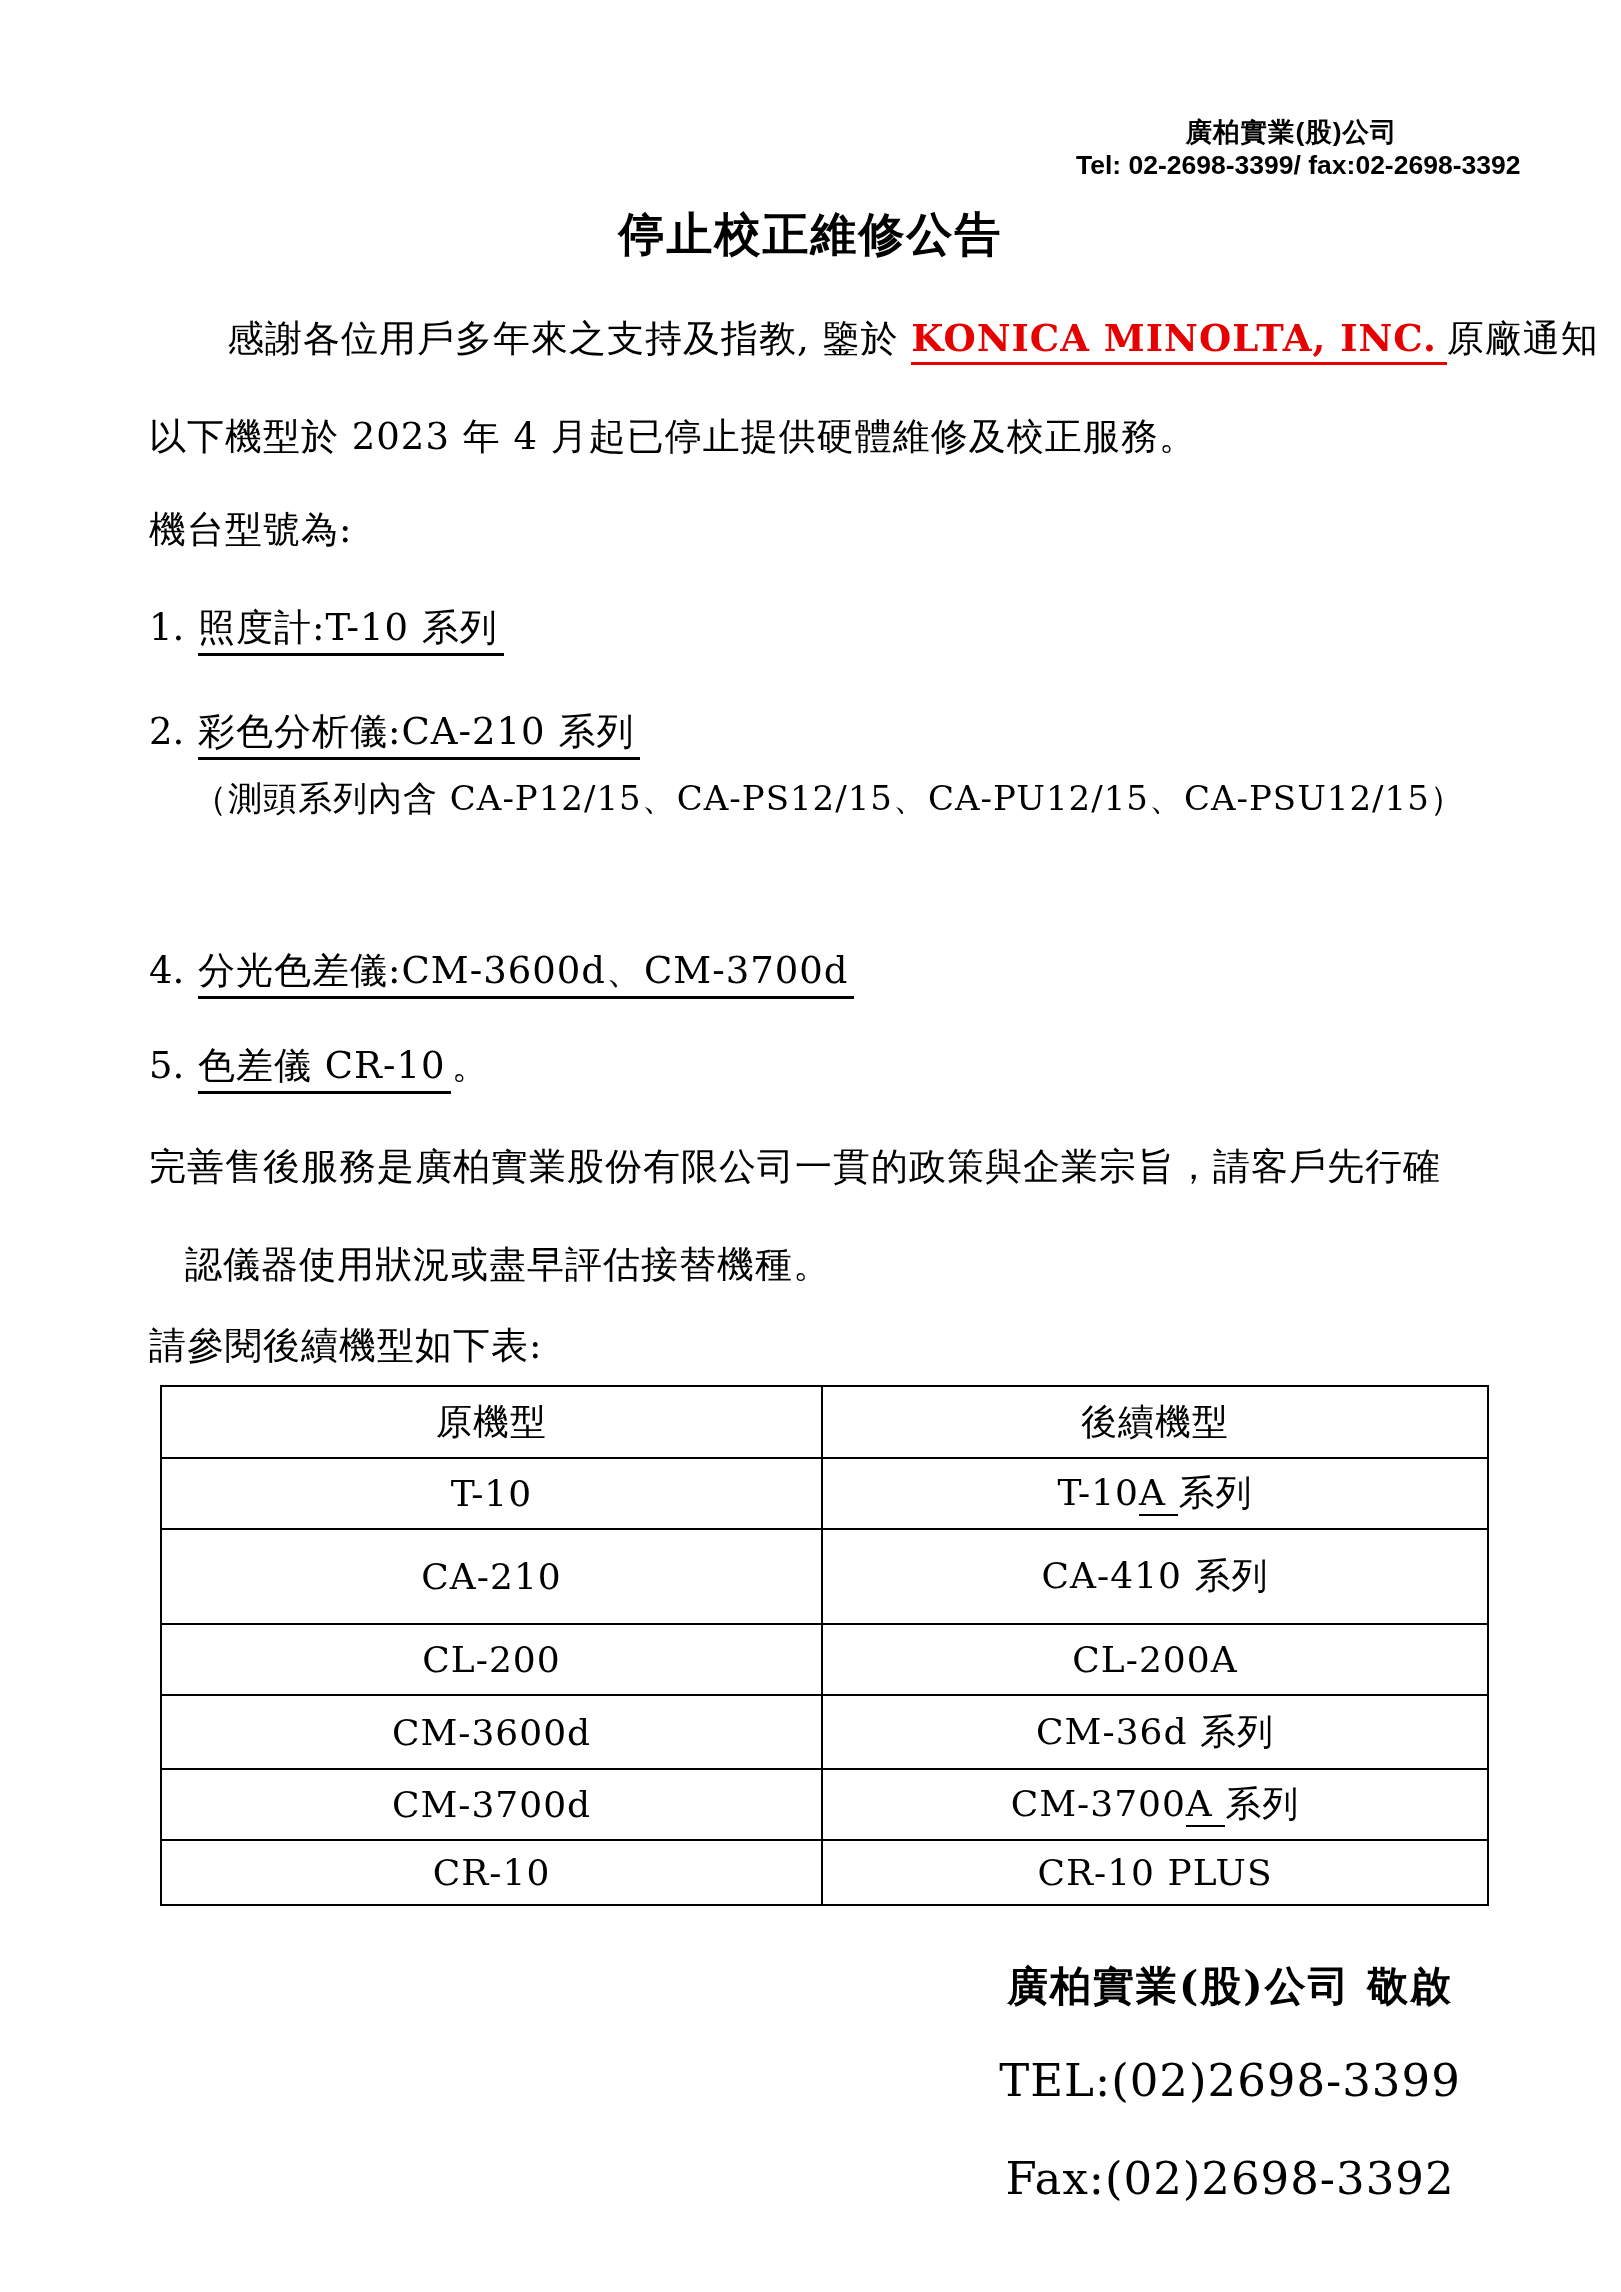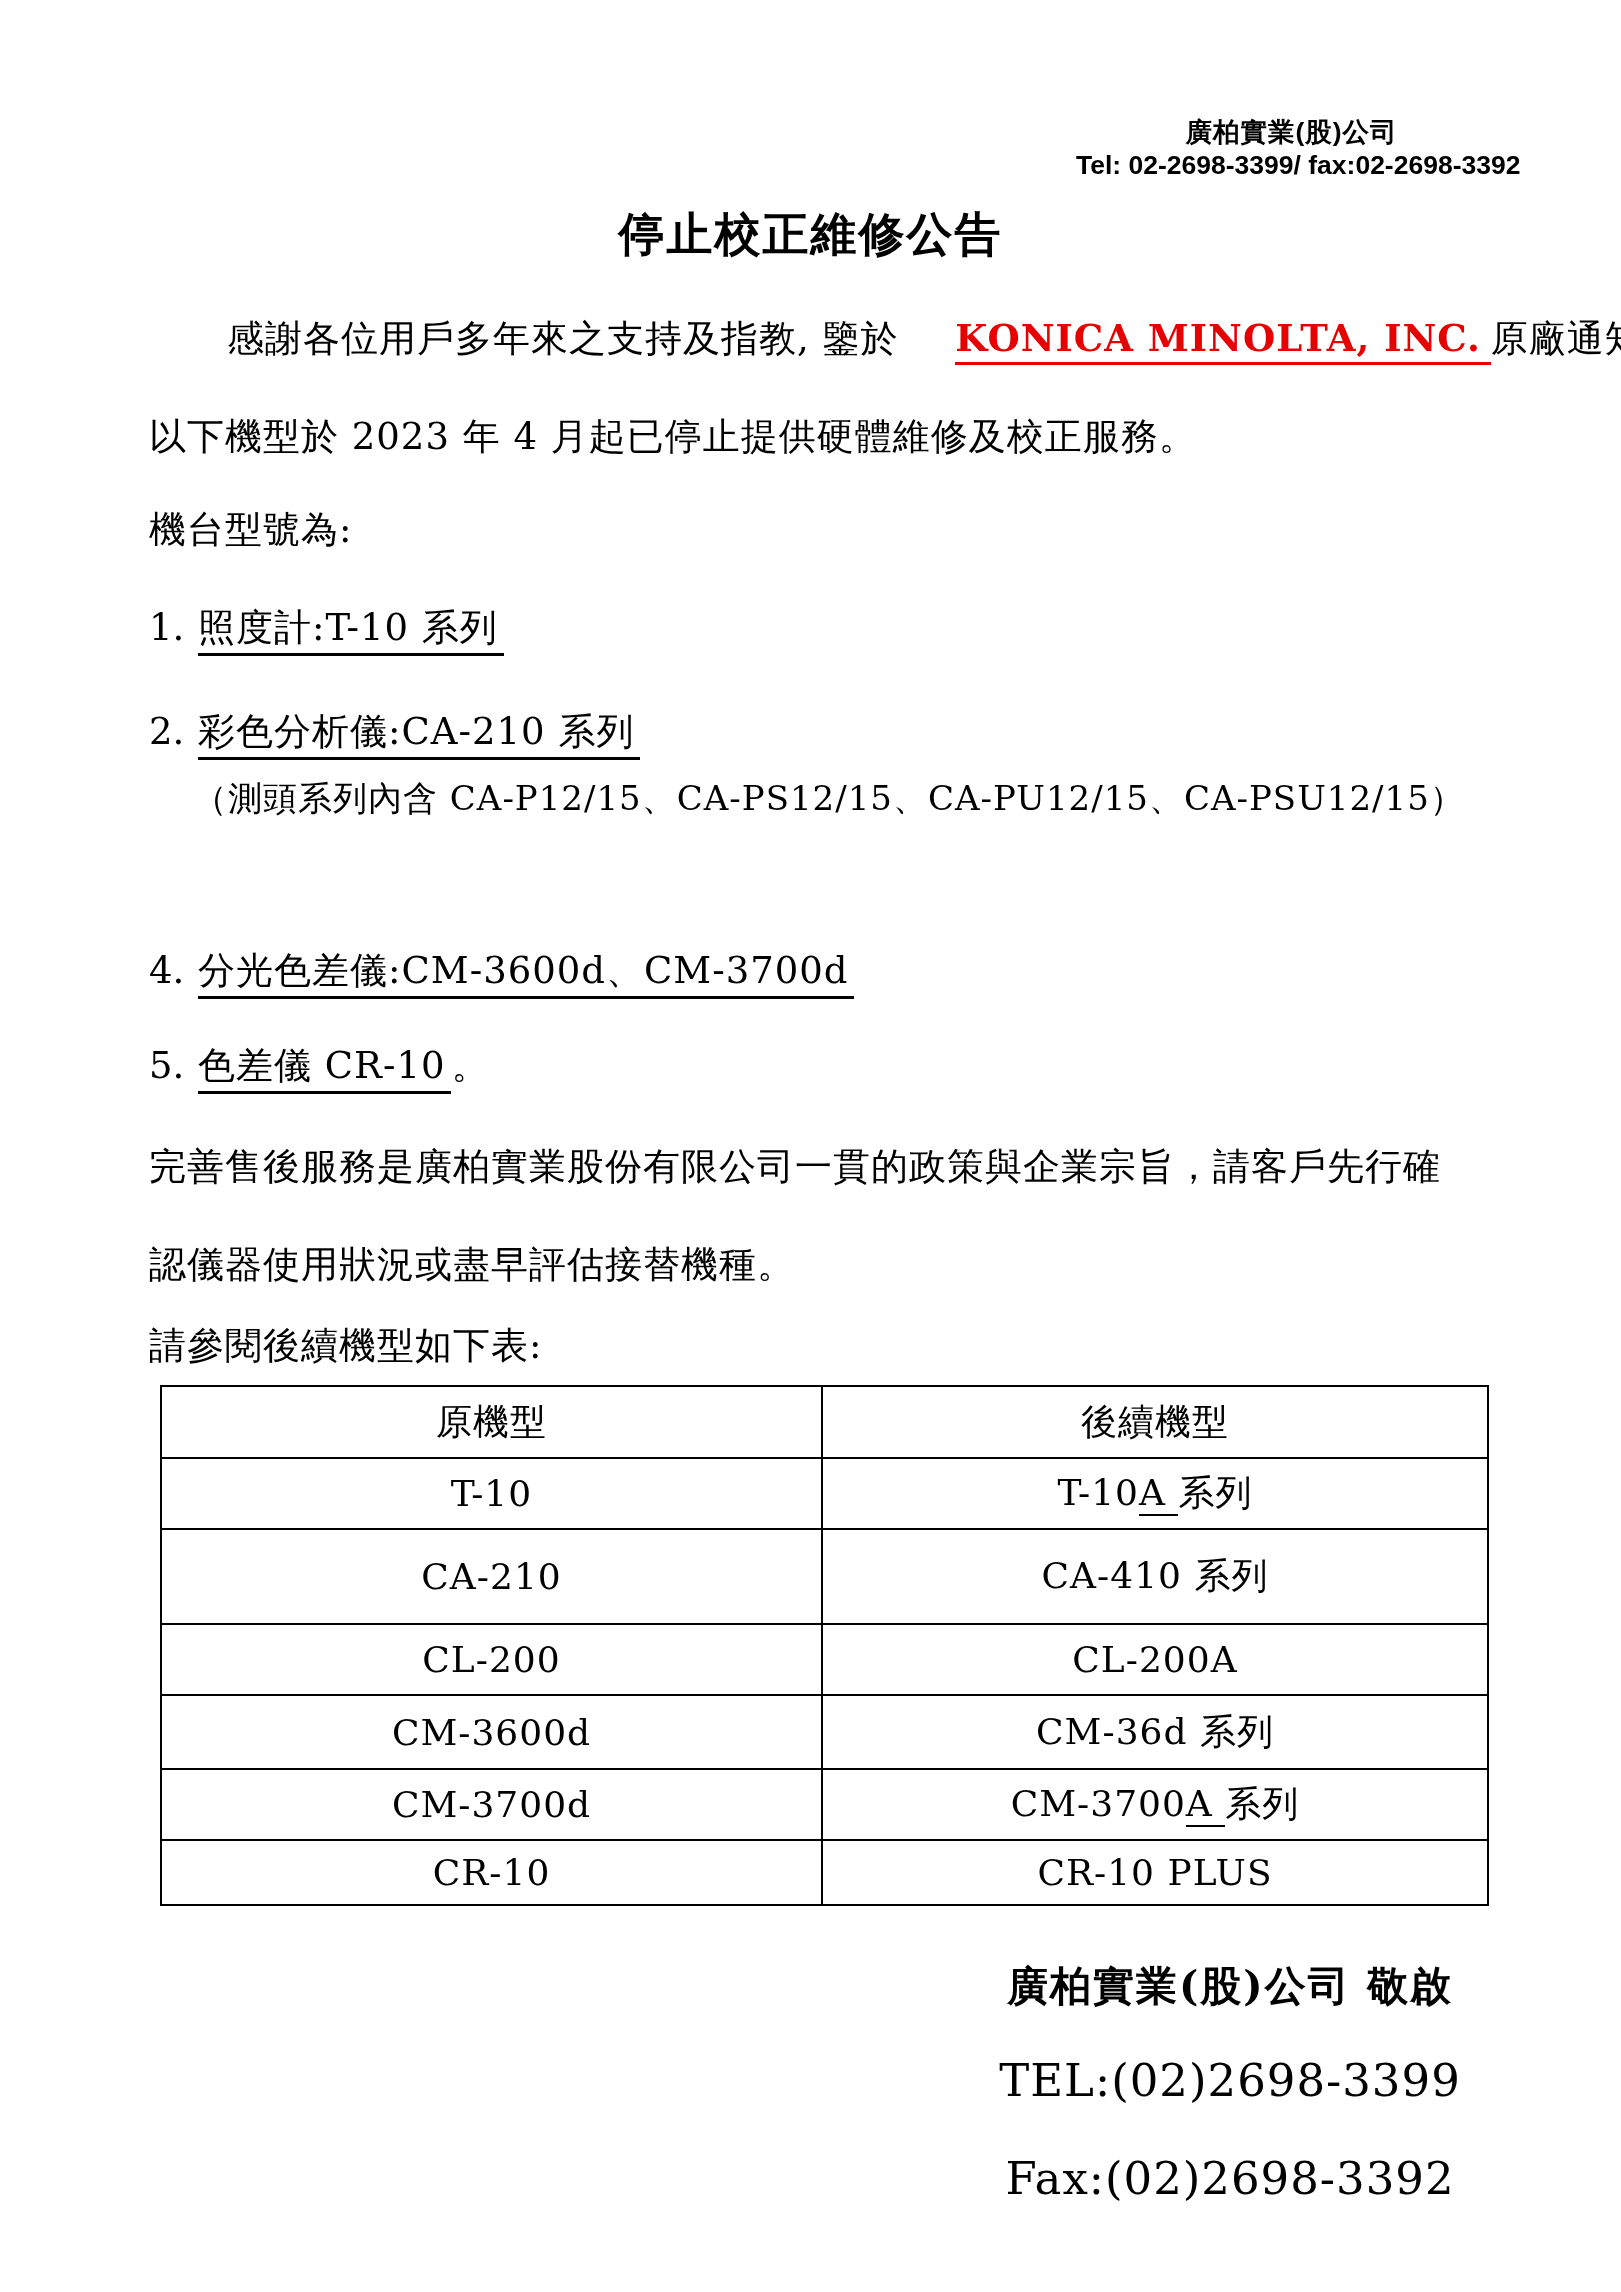--- a/index.html
+++ b/index.html
@@ -87,21 +87,21 @@
 <div class="page">
 
   <div class="abs hdr">
     <span class="company">廣柏實業(股)公司</span>
     <span class="telline">Tel: 02-2698-3399/ fax:02-2698-3392</span>
   </div>
 
   <div class="abs title">停止校正維修公告</div>
 
   <div class="abs bodyline indent" style="top:316px;">
-    <span>感謝各位用戶多年來之支持及指教, 鑒於 </span><span class="red-co" style="color: rgb(230, 0, 0); margin-left: 44px;">KONICA MINOLTA, INC.</span><span>原廠通知</span>
+    <span>感謝各位用戶多年來之支持及指教, 鑒於 </span><span class="red-co" style="color: rgb(230, 0, 0);">KONICA MINOLTA, INC.</span><span>原廠通知</span>
   </div>
   <div class="abs bodyline" style="top:414px;">以下機型於 2023 年 4 月起已停止提供硬體維修及校正服務。</div>
 
   <div class="abs bodyline" style="top:507px;">機台型號為:</div>
 
   <div class="abs bodyline" style="top:605px;">
     <span class="item-num">1.</span><span class="u-item">照度計:T-10 系列</span><span></span>
   </div>
 
   <div class="abs bodyline" style="top:709px;">
@@ -112,21 +112,21 @@
 
   <div class="abs bodyline" style="top:948px;">
     <span class="item-num">4.</span><span class="u-item">分光色差儀:CM-3600d、CM-3700d</span><span></span>
   </div>
 
   <div class="abs bodyline" style="top:1043px;">
     <span class="item-num">5.</span><span class="u-item">色差儀 CR-10</span><span>。</span>
   </div>
 
   <div class="abs bodyline" style="top:1144px;">完善售後服務是廣柏實業股份有限公司一貫的政策與企業宗旨，請客戶先行確</div>
-  <div class="abs bodyline" style="top:1242px;">認儀器使用狀況或盡早評估接替機種。</div>
+  <div class="abs bodyline" style="top:1242px;margin-left:36px;">認儀器使用狀況或盡早評估接替機種。</div>
   <div class="abs bodyline" style="top:1323px;">請參閱後續機型如下表:</div>
 
   <table class="model-table">
     <colgroup>
         <col>
         <col>
       </colgroup>
     <tbody>
         <tr>
       <td>原機型</td>

